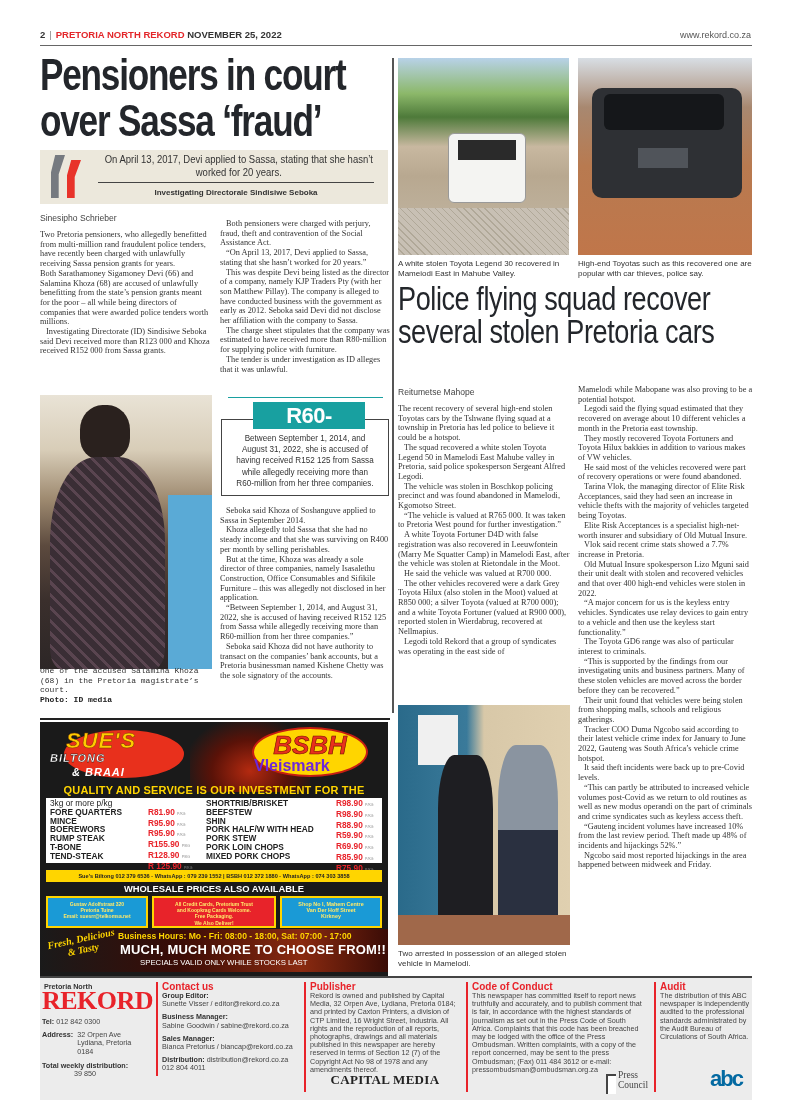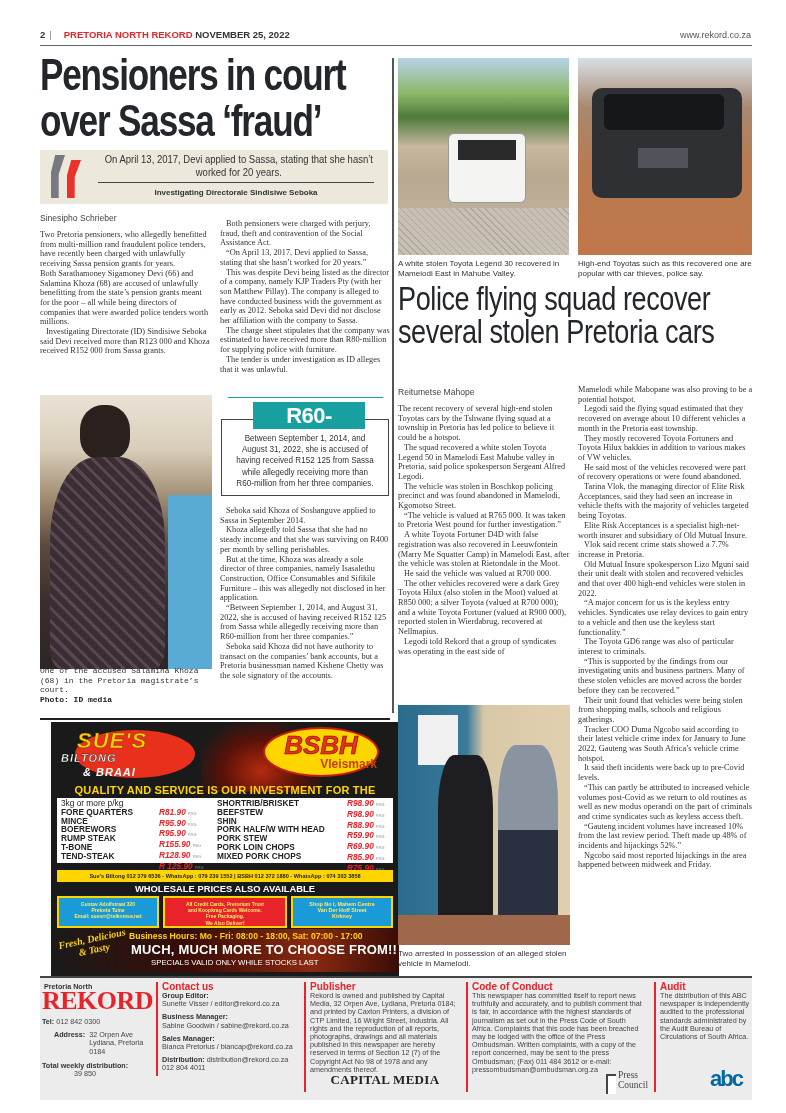--- a/index.html
+++ b/index.html
@@ -2,21 +2,21 @@
 <html><head>
 <meta charset="utf-8">
 <style>
   * { box-sizing: border-box; margin: 0; padding: 0; }
   html, body { width: 786px; height: 1113px; background: #fff; overflow: hidden; }
   body { position: relative; font-family: "Liberation Serif", serif; color: #222; }
   .abs { position: absolute; }
 
   
   .hdr { left: 40px; top: 29px; font-size: 9.5px; font-weight: bold; font-family: "Liberation Sans", sans-serif; color: #333; }
-  .hdr .pub { color: #e3262a; margin-left: 8px; }
+  .hdr .pub { color: #e3262a; }
   .hdr .sep { color: #888; margin: 0 4px; font-weight: normal; }
   .url { right: 35px; top: 30px; font-size: 9px; color: #555; font-family: "Liberation Sans", sans-serif; }
   .hrule { left: 40px; width: 712px; top: 45px; height: 1px; background: #666; }
 
   
   .h1 { left: 40px; top: 52px; width: 350px; font-family: "Liberation Sans", sans-serif; font-weight: bold; font-size: 45px; line-height: 46px; letter-spacing: -1.5px; color: #23262b; transform: scaleX(0.78); transform-origin: left top; width: 450px; }
 
   
   .pq { left: 40px; top: 150px; width: 348px; height: 54px; background: #ece8dc; }
   .pq .mark-grey { left: 11px; top: 5px; width: 14px; height: 43px; background: #767a80; clip-path: polygon(30% 0,100% 0,55% 45%,55% 100%,0 100%,0 40%); }
@@ -39,36 +39,36 @@
 
   
   .r60box { left: 221px; top: 420px; width: 168px; height: 76px; border: 1px solid #444; border-top: none; }
   .r60lbl { left: 253px; top: 402px; width: 112px; height: 27px; background: #18a0a0; color: #fff; font-family: "Liberation Sans", sans-serif; font-weight: bold; font-size: 22px; line-height: 27px; text-align: center; letter-spacing: -0.5px; }
   .r60line-l { left: 221px; top: 419px; width: 32px; height: 1px; background: #444; }
   .r60line-r { left: 365px; top: 419px; width: 24px; height: 1px; background: #444; }
   .r60txt { left: 225px; top: 433px; width: 160px; font-family: "Liberation Sans", sans-serif; font-size: 9px; line-height: 11.2px; text-align: center; color: #333; transform: scaleX(0.9); transform-origin: center top; }
   .tealrule { left: 228px; top: 397px; width: 155px; height: 1px; background: #18a0a0; }
 
   
-  .ad { left: 51px; top: 722px; width: 348px; height: 312px; background: #1a1a1a; overflow: hidden; }
+  .ad { left: 40px; top: 722px; width: 348px; height: 312px; background: #1a1a1a; overflow: hidden; }
   .ad .flame { left: 150px; top: 0; width: 120px; height: 70px; background: radial-gradient(ellipse at 50% 70%, #b42a10 0%, #5a1208 45%, #1a1a1a 80%); }
   .sues { left: 6px; top: 4px; width: 140px; height: 56px; }
   .sues .oval { left: 18px; top: 4px; width: 120px; height: 48px; background: #e8301c; border-radius: 50%; }
   .sues .t1 { left: 20px; top: 2px; font-family: "Liberation Sans", sans-serif; font-style: italic; font-weight: bold; font-size: 22px; color: #ffcc00; letter-spacing: 1px; -webkit-text-stroke: 0.5px #7a3a00; }
   .sues .t2 { left: 4px; top: 26px; font-family: "Liberation Sans", sans-serif; font-style: italic; font-weight: bold; font-size: 11px; color: #fff; letter-spacing: 1px; -webkit-text-stroke: 0.3px #000; }
   .sues .t3 { left: 26px; top: 40px; font-family: "Liberation Sans", sans-serif; font-style: italic; font-weight: bold; font-size: 11px; color: #fff; letter-spacing: 1px; }
   .bsbh { left: 212px; top: 5px; width: 116px; height: 50px; background: #ffd500; border-radius: 50%; border: 2px solid #c61d12; }
   .bsbh .t1 { left: 0; width: 112px; top: 1px; text-align: center; font-family: "Liberation Sans", sans-serif; font-style: italic; font-weight: bold; font-size: 26px; color: #e8301c; -webkit-text-stroke: 0.6px #6a0a00; }
-  .bsbh .t2 { left: 0; width: 112px; top: 28px; text-align: right; font-family: "Liberation Sans", sans-serif; font-weight: bold; font-size: 12px; color: #c2410c; }
+  .bsbh .t2 { left: 0; width: 112px; top: 28px; text-align: left; font-family: "Liberation Sans", sans-serif; font-weight: bold; font-size: 16px; color: #6d28d9; }
   .tagline { left: 0; top: 62px; width: 348px; text-align: center; font-family: "Liberation Sans", sans-serif; font-weight: bold; font-size: 11px; color: #ffd500; letter-spacing: 0.2px; }
   .price { left: 6px; top: 76px; width: 336px; height: 65px; background: #fff; font-family: "Liberation Sans", sans-serif; font-size: 8.3px; line-height: 8.8px; }
   .price .col { position: absolute; top: 1px; }
   .price .nm { color: #222; font-weight: bold; white-space: nowrap; }
   .price .nm.first { font-weight: normal; }
-  .price .pr { color: #e8232a; font-weight: bold; white-space: nowrap; font-style: italic; }
+  .price .pr { color: #e8232a; font-weight: bold; white-space: nowrap; }
   .price .u { color: #888; font-size: 3.5px; font-weight: normal; }
   .phones { left: 6px; top: 148px; width: 336px; height: 12px; background: #ffd500; font-family: "Liberation Sans", sans-serif; font-size: 5.6px; line-height: 12px; font-weight: bold; color: #222; text-align: center; white-space: nowrap; }
   .whole { left: 0; top: 161px; width: 348px; text-align: center; color: #fff; font-family: "Liberation Sans", sans-serif; font-weight: bold; font-size: 9.4px; }
   .boxes { left: 6px; top: 174px; width: 336px; height: 32px; }
   .bx { position: absolute; top: 0; height: 32px; border: 2px solid #ffd500; font-family: "Liberation Sans", sans-serif; font-weight: bold; font-size: 5px; line-height: 6.2px; text-align: center; padding-top: 3px; }
   .bx1 { left: 0; width: 102px; background: #1a9ad6; color: #ffe96a; }
   .bx2 { left: 106px; width: 124px; background: #e8232a; color: #ffe96a; }
   .bx3 { left: 234px; width: 102px; background: #1a9ad6; color: #ffe96a; font-size: 5.4px; }
   .hours { left: 0; top: 207px; width: 348px; height: 43px; background: linear-gradient(90deg, #1a1a1a 0%, #3a0c06 40%, #8a2a10 75%, #3a0c06 100%); }
   .hours .fresh { left: 6px; top: 4px; width: 72px; font-family: "Liberation Serif", serif; font-style: italic; font-weight: bold; font-size: 10px; line-height: 11px; color: #ffd500; transform: rotate(-12deg); text-align: center; }
@@ -301,21 +301,21 @@
 </div>
 
 <div class="abs botrule"></div>
 
 <div class="abs foot">
   <div class="abs rek-small">Pretoria North</div>
   <div class="abs rek-big">REKORD</div>
   <div class="fsec" style="left:2px;top:40px;width:110px;">
     <div><b>Tel:</b> <span>012 842 0300</span></div>
     <div style="margin-top:5px;display:flex;">
-      <b style="margin-right:4px;margin-left:12px;">Address:</b>
+      <b style="margin-right:4px;">Address:</b>
       <div>
         <div>32 Orpen Ave</div>
         <div>Lydiana, Pretoria</div>
         <div>0184</div>
       </div>
     </div>
     <div style="margin-top:6px;">
       <b>Total weekly distribution:</b>
       <div style="padding-left:32px;">39 850</div>
     </div>

